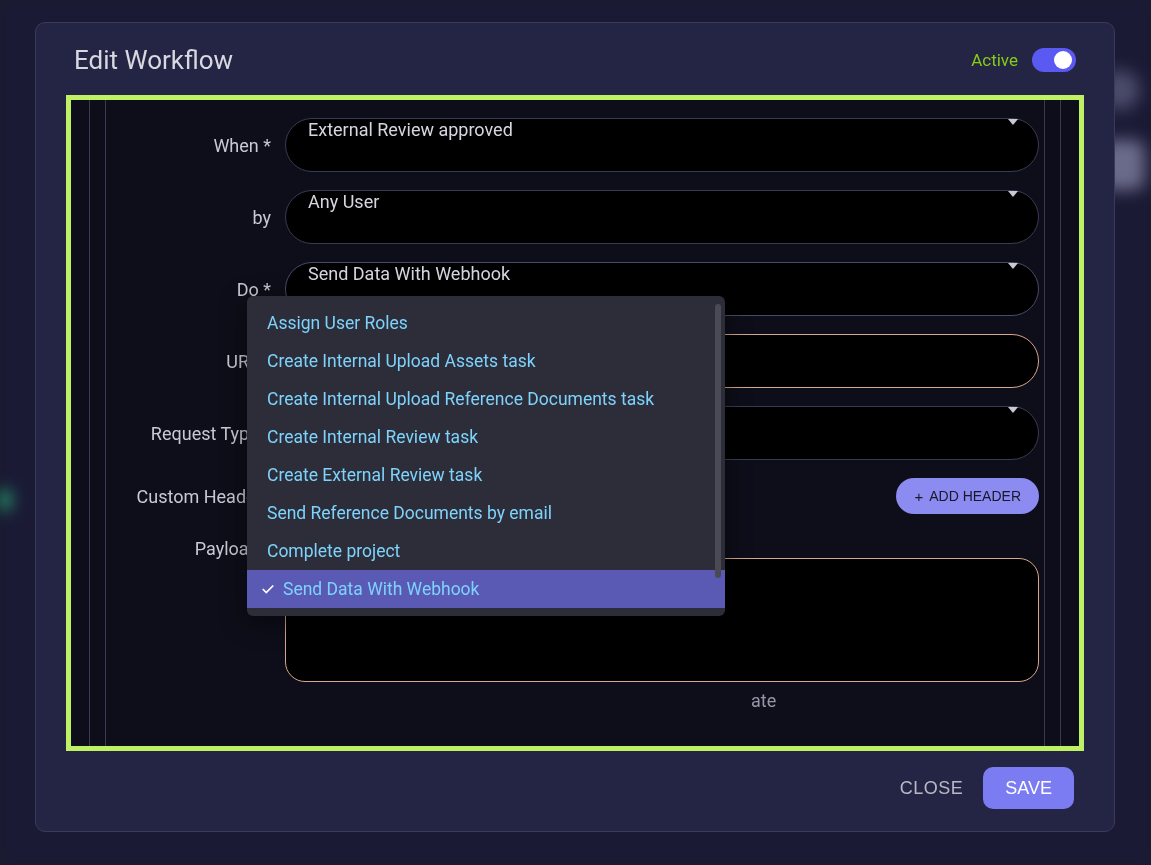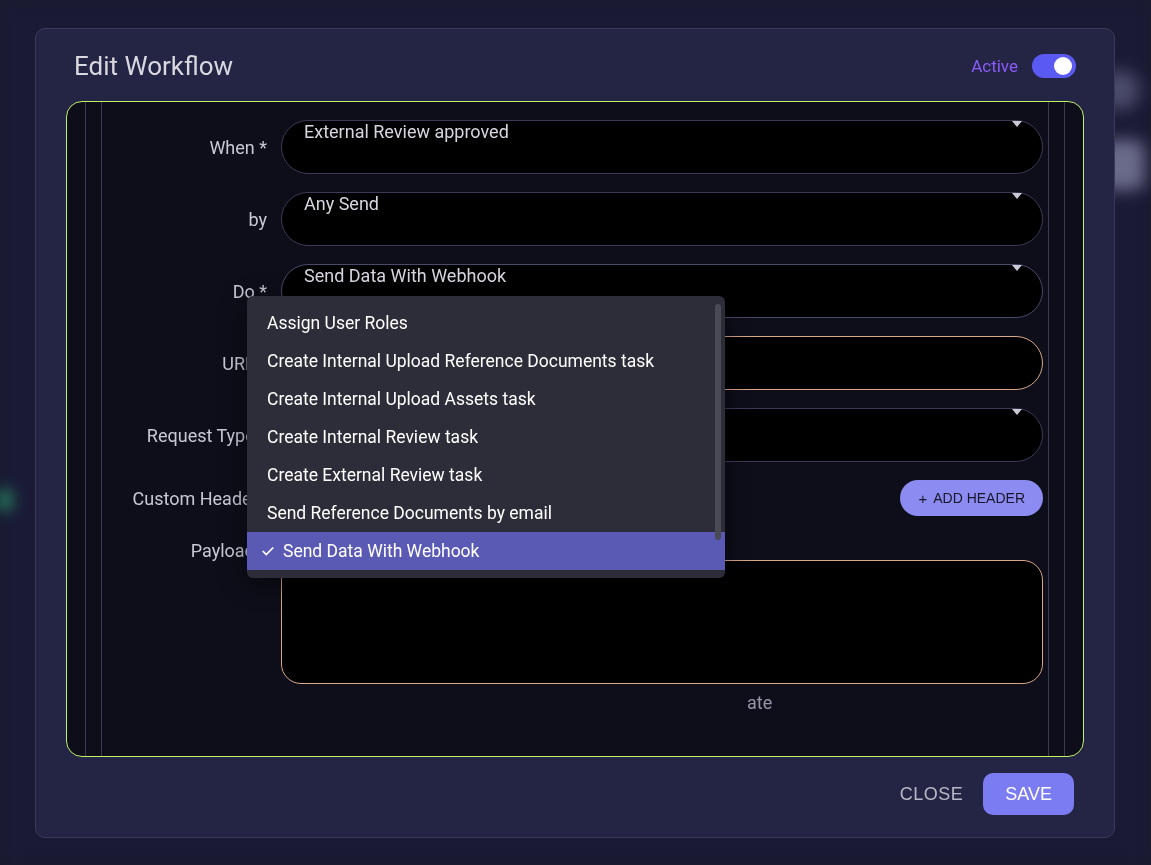--- a/index.html
+++ b/index.html
@@ -17,48 +17,48 @@
   background: #1a1a35;
   filter: blur(8px);
 }
 .blur-item { position:absolute; background:#4a4a6a; border-radius:20px; }
 .blur1 { left:1100px; top:70px; width:40px; height:40px; }
 .blur2 { left:1100px; top:140px; width:45px; height:50px; border-radius:10px; background:#6a6a8a;}
 .blur3 { left:0; top:490px; width:10px; height:20px; background:#2ec27e; }
 
 .modal {
   position: absolute;
-  left: 35px; top: 28px;
+  left: 35px; top: 22px;
   width: 1080px;
   height: 810px;
   background: #242445;
   border: 1px solid #3a3a5a;
   border-radius: 10px;
   display: flex;
   flex-direction: column;
 }
 .modal-header {
   padding: 22px 38px 20px 38px;
   display: flex;
   justify-content: space-between;
   align-items: center;
 }
 .modal-title { color: #d8d8e0; font-size: 26px; font-weight: 400; }
 .active-group { display:flex; align-items:center; gap:14px; }
-.active-label { color:#8b5cf6; font-size:17px; }
+.active-label { color:#84cc16; font-size:17px; }
 .toggle {
   width:44px; height:24px; background:#5a5af2; border-radius:12px; position:relative; cursor:pointer;
 }
 .toggle-knob { position:absolute; width:18px; height:18px; background:#fff; border-radius:50%; top:3px; right:4px; }
 
 .modal-body {
   flex: 1;
   margin: 0 30px 0 30px;
-  border: 1px solid #bef264;
-  border-radius: 16px;
+  border: 5px solid #bef264;
+  border-radius: 0;
   background: #0e0e1a;
   position: relative;
   overflow: hidden;
 }
 .inner-line-left { position:absolute; left:18px; top:0; bottom:0; width:1px; background:#3a3a55;}
 .inner-line-left2 { position:absolute; left:34px; top:0; bottom:0; width:1px; background:#3a3a55;}
 .inner-line-right { position:absolute; right:18px; top:0; bottom:0; width:1px; background:#3a3a55;}
 .inner-line-right2 { position:absolute; right:34px; top:0; bottom:0; width:1px; background:#3a3a55;}
 
 .form-scroll { position:absolute; left:40px; right:40px; top:4px; bottom:4px; }
@@ -99,21 +99,21 @@
   position:absolute;
   left:247px; top:296px;
   width:478px;
   background:#2d2d3a;
   border-radius:6px;
   box-shadow:0 6px 24px rgba(0,0,0,0.5);
   padding:8px 0;
   z-index:50;
 }
 .dropdown-item {
-  padding:9px 20px; color:#ffffff; font-size:17.5px; cursor:pointer;
+  padding:9px 20px; color:#7dd3fc; font-size:17.5px; cursor:pointer;
 }
 .dropdown-item.selected {
   background:#5a5ab5;
   display:flex; align-items:center; gap:8px; padding-left:14px;
 }
 .check { width:14px; height:14px; display:inline-flex; align-items:center; justify-content:center;}
 .check svg { width:14px; height:14px; }
 .dropdown-scroll { position:absolute; right:4px; top:8px; bottom:38px; width:6px; background:#4a4a55; border-radius:3px; }
 
 .payload-hint-text { color:#9696a8; font-size:18px; position:absolute; left:680px; top:590px; }
@@ -147,21 +147,21 @@
       <div class="form-row">
         <div class="label"><span>When</span> <span class="req">*</span></div>
         <div class="select">
           <span class="select-text">External Review approved</span>
           <span class="caret"></span>
         </div>
       </div>
       <div class="form-row">
         <div class="label"><span>by</span></div>
         <div class="select">
-          <span class="select-text">Any Send</span>
+          <span class="select-text">Any User</span>
           <span class="caret"></span>
         </div>
       </div>
       <div class="form-row">
         <div class="label"><span>Do</span> <span class="req">*</span></div>
         <div class="select" style="border:1px solid #4a4a6a;">
           <span class="select-text">Send Data With Webhook</span>
           <span class="caret"></span>
         </div>
       </div>
@@ -192,25 +192,26 @@
   </div>
 
   <div class="modal-footer">
     <button class="close-btn">CLOSE</button>
     <button class="save-btn">SAVE</button>
   </div>
 </div>
 
 <div class="dropdown">
   <div class="dropdown-item">Assign User Roles</div>
+  <div class="dropdown-item">Create Internal Upload Assets task</div>
   <div class="dropdown-item">Create Internal Upload Reference Documents task</div>
-  <div class="dropdown-item">Create Internal Upload Assets task</div>
   <div class="dropdown-item">Create Internal Review task</div>
   <div class="dropdown-item">Create External Review task</div>
   <div class="dropdown-item">Send Reference Documents by email</div>
+  <div class="dropdown-item">Complete project</div>
   <div class="dropdown-item selected">
     <span class="check">
       <svg viewBox="0 0 16 16" fill="none" stroke="#fff" stroke-width="2">
           <polyline points="2,8 6,12 14,4"></polyline>
         </svg>
     </span>
     <span>Send Data With Webhook</span>
   </div>
   <div class="dropdown-scroll"></div>
 </div>

